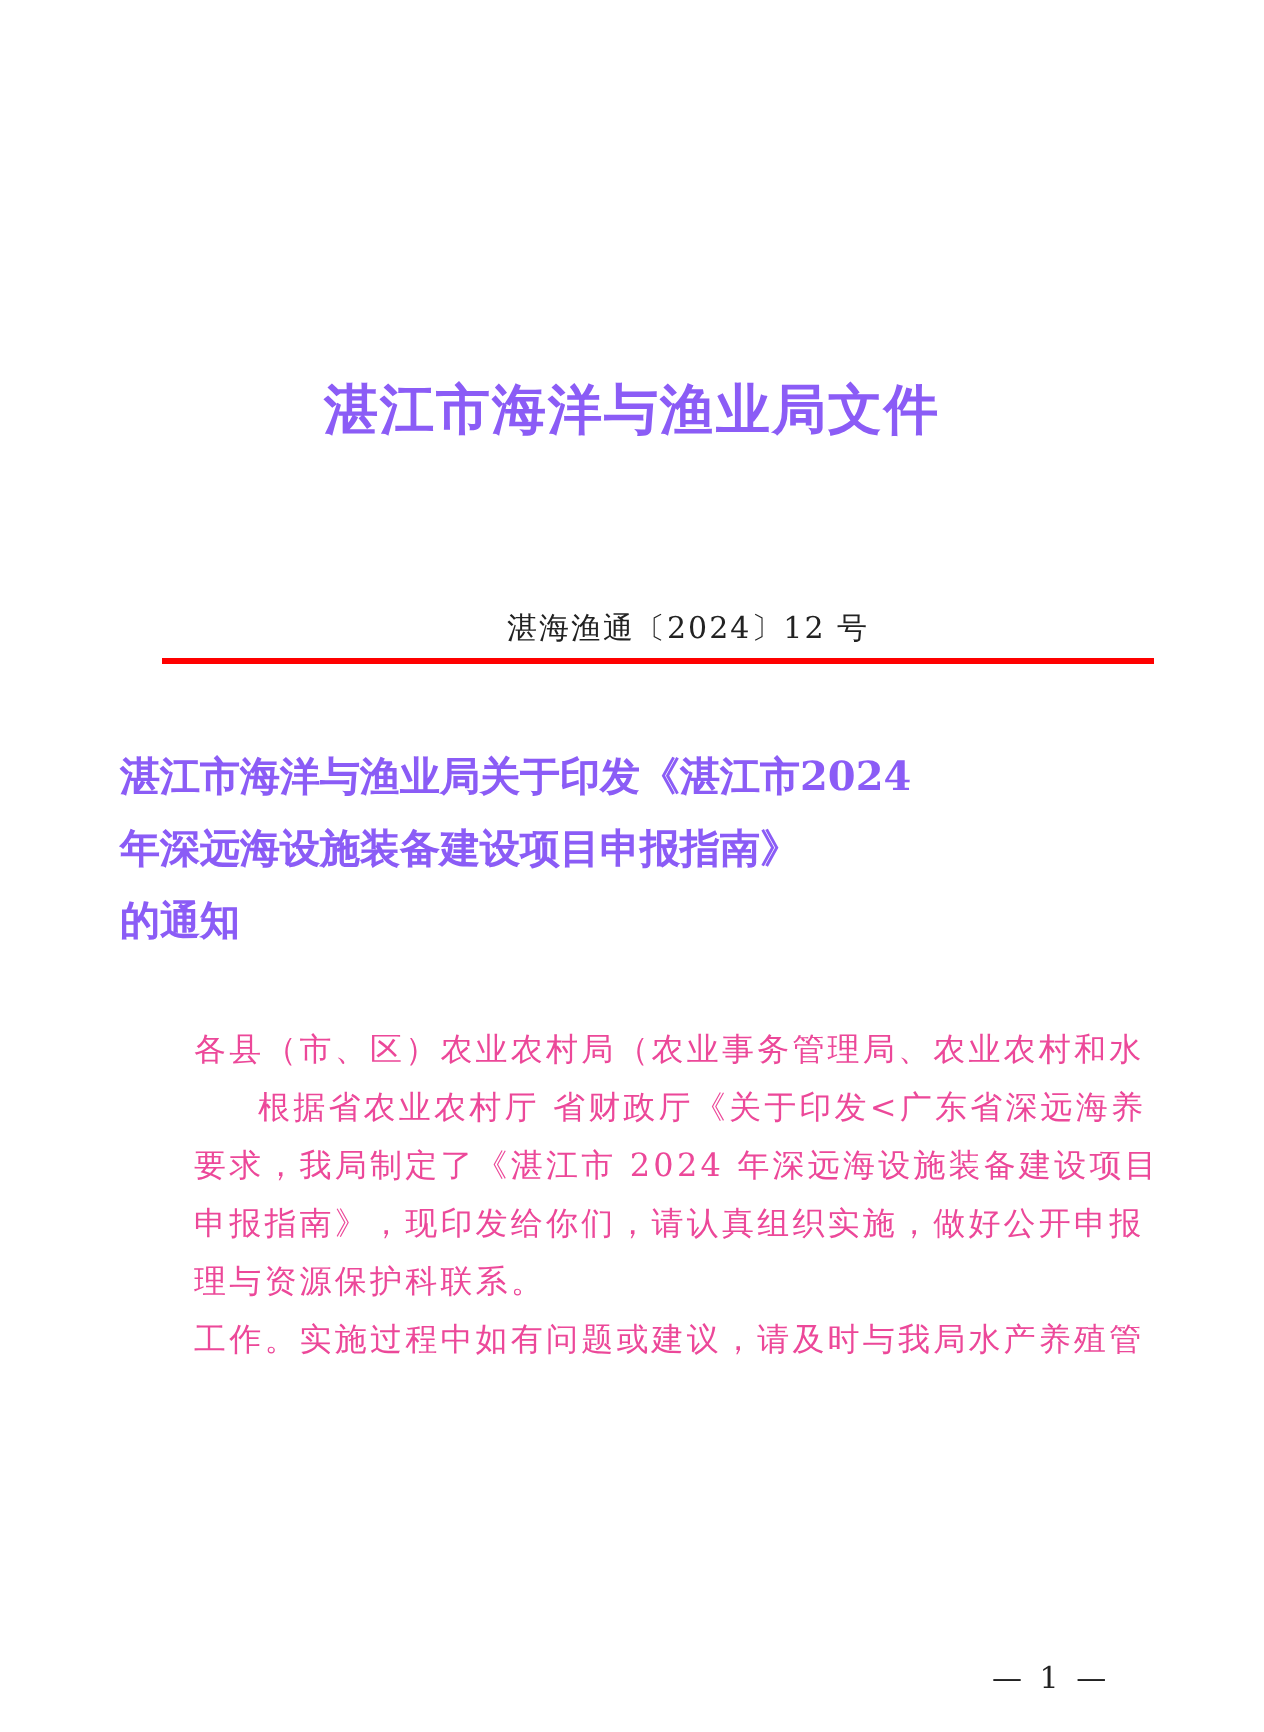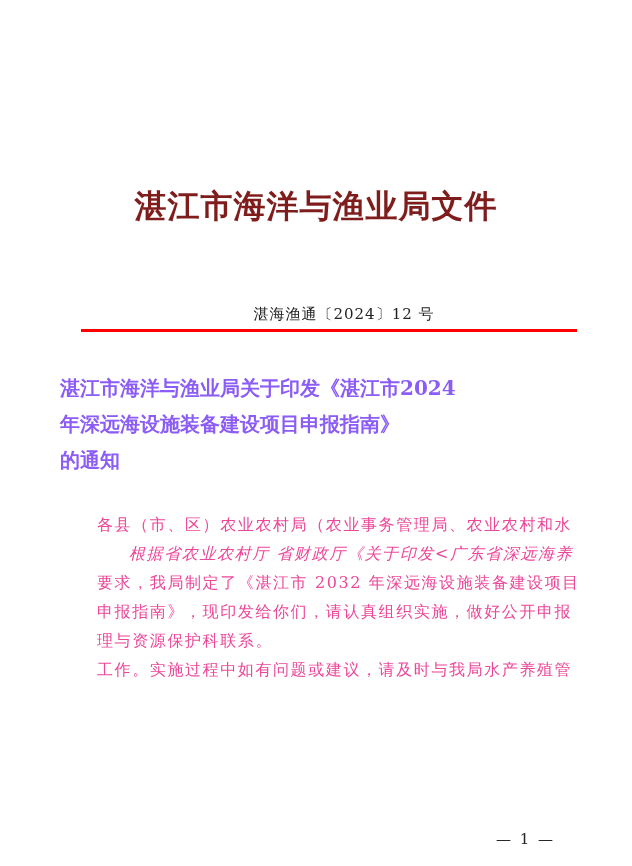--- a/index.html
+++ b/index.html
@@ -1,31 +1,31 @@
 <!DOCTYPE html>
 <html><head>
   <meta charset="utf-8">
   <style>
     html, body { margin: 0; padding: 0; background: #ffffff; }
     body { width: 632px; height: 866px; position: relative; overflow: hidden;
            font-family: "DejaVu Serif", "Liberation Serif", serif; color: #111; }
     .page { position: absolute; left: 0; top: 0; width: 632px; height: 866px; background: #fff; }
     .red-title { position: absolute; left: 0; width: 632px; top: 180px; text-align: center;
-                 font-size: 32px; font-weight: bold; color: #7f1d1d; letter-spacing: 1px;
+                 font-size: 27px; font-weight: bold; color: #8b5cf6; letter-spacing: 1px;
                  font-family: "DejaVu Serif", "Liberation Serif", serif; line-height: 52px; }
     .doc-number { position: absolute; left: 0; width: 632px; top: 304px; text-align: center;
                   font-size: 15px; letter-spacing: 1px; color: #222; line-height: 20px; padding-left: 28px; }
     .red-line { position: absolute; left: 81px; width: 496px; top: 329px; height: 3px; background: #ff0000; }
     .notice-title { position: absolute; left: 60px; width: 512px; top: 370px; text-align: left;
                     font-size: 20px; font-weight: bold; line-height: 36px; color: #8b5cf6; }
     .notice-title div { white-space: nowrap; }
     .body { position: absolute; left: 97px; width: 456px; top: 510px; font-size: 16px;
             line-height: 29px; color: #ec4899; letter-spacing: 1.6px; }
     .body .line { white-space: nowrap; }
-    .body .indent { padding-left: 32px; font-style: italic; }
+    .body .indent { padding-left: 32px; }
     .page-number { position: absolute; left: 496px; top: 830px; font-size: 15px; color: #222;
                    letter-spacing: 2px; }
   </style>
 </head>
 <body>
 
 <div class="page">
 
   <div class="red-title">湛江市海洋与渔业局文件</div>
 
@@ -35,21 +35,21 @@
 
   <div class="notice-title">
     <div>湛江市海洋与渔业局关于印发《湛江市2024</div>
     <div>年深远海设施装备建设项目申报指南》</div>
     <div>的通知</div>
   </div>
 
   <div class="body">
     <div class="line">各县（市、区）农业农村局（农业事务管理局、农业农村和水</div>
     <div class="line indent">根据省农业农村厅 省财政厅《关于印发&lt;广东省深远海养</div>
-    <div class="line">要求，我局制定了《湛江市 2032 年深远海设施装备建设项目</div>
+    <div class="line">要求，我局制定了《湛江市 2024 年深远海设施装备建设项目</div>
     <div class="line">申报指南》，现印发给你们，请认真组织实施，做好公开申报</div>
     <div class="line">理与资源保护科联系。</div>
     <div class="line">工作。实施过程中如有问题或建议，请及时与我局水产养殖管</div>
   </div>
 
   <div class="page-number">— 1 —</div>
 
 </div>
 
 </body></html>

